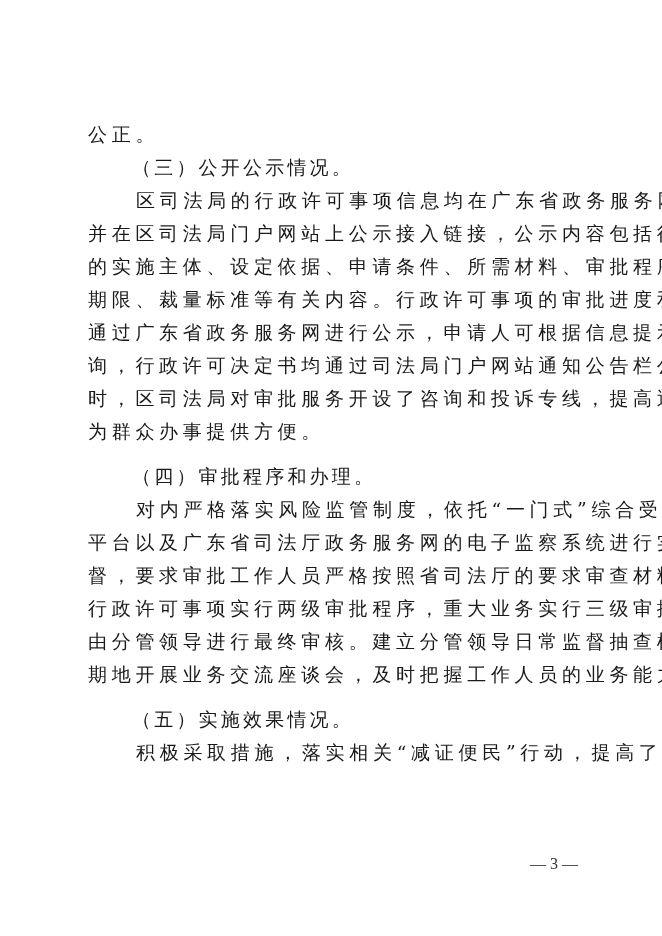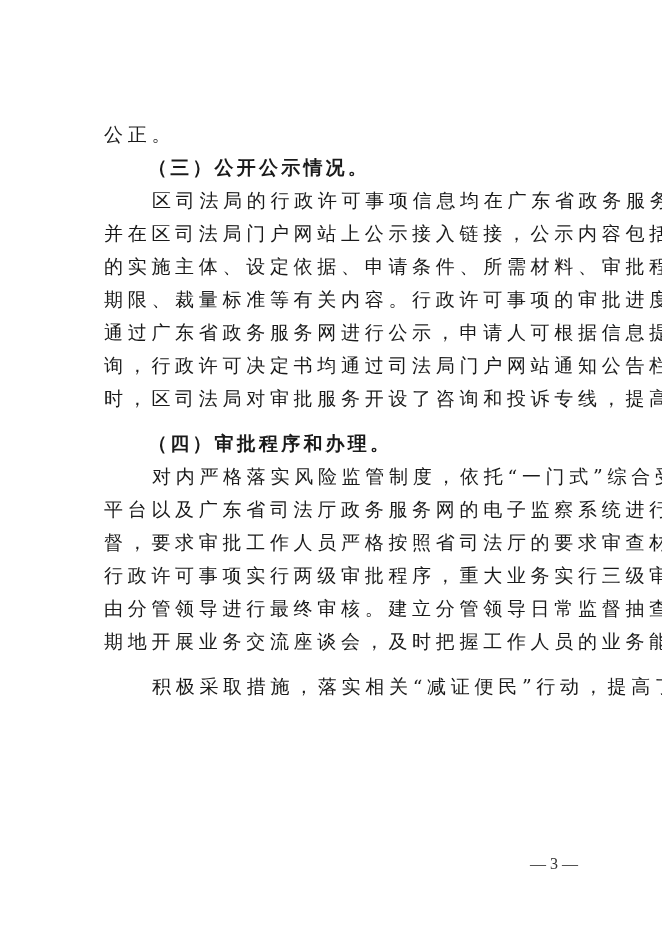--- a/index.html
+++ b/index.html
@@ -10,37 +10,37 @@
   body {
     width: 662px;
     height: 936px;
     position: relative;
     overflow: hidden;
     font-family: "DejaVu Serif", "Liberation Serif", serif;
     color: #1a1a1a;
   }
   .page {
     position: absolute;
-    left: 104px;
+    left: 88px;
     top: 118px;
     width: 484px;
   }
   .line {
     font-size: 19px;
     line-height: 33px;
     height: 33px;
     letter-spacing: 4.7px;
     white-space: nowrap;
     overflow: visible;
   }
   .indent {
     padding-left: 48px;
   }
   .heading {
-    font-weight: bold;
+    font-weight: normal;
     letter-spacing: 3.2px;
     padding-left: 44px;
   }
   .gap {
     height: 12px;
   }
   .page-number {
     position: absolute;
     left: 530px;
     top: 855px;
@@ -57,29 +57,31 @@
   <div class="line">公正。</div>
 
   <div class="line heading">（三）公开公示情况。</div>
   <div class="line indent">区司法局的行政许可事项信息均在广东省政务服务网公示，</div>
   <div class="line">并在区司法局门户网站上公示接入链接，公示内容包括行政许可</div>
   <div class="line">的实施主体、设定依据、申请条件、所需材料、审批程序和办理</div>
   <div class="line">期限、裁量标准等有关内容。行政许可事项的审批进度和结果均</div>
   <div class="line">通过广东省政务服务网进行公示，申请人可根据信息提示登录查</div>
   <div class="line">询，行政许可决定书均通过司法局门户网站通知公告栏公示。同</div>
   <div class="line">时，区司法局对审批服务开设了咨询和投诉专线，提高透明度，</div>
+  <div class="line">为群众办事提供方便。</div>
 
   <div class="gap"></div>
 
   <div class="line heading">（四）审批程序和办理。</div>
   <div class="line indent">对内严格落实风险监管制度，依托“一门式”综合受理审批</div>
   <div class="line">平台以及广东省司法厅政务服务网的电子监察系统进行实时监</div>
   <div class="line">督，要求审批工作人员严格按照省司法厅的要求审查材料，所有</div>
   <div class="line">行政许可事项实行两级审批程序，重大业务实行三级审批程序，</div>
   <div class="line">由分管领导进行最终审核。建立分管领导日常监督抽查机制，定</div>
   <div class="line">期地开展业务交流座谈会，及时把握工作人员的业务能力和思想</div>
 
   <div class="gap"></div>
 
+  <div class="line heading">（五）实施效果情况。</div>
   <div class="line indent">积极采取措施，落实相关“减证便民”行动，提高了审批效</div>
 </div>
 
 <div class="page-number">— 3 —</div>
 
 </body></html>

